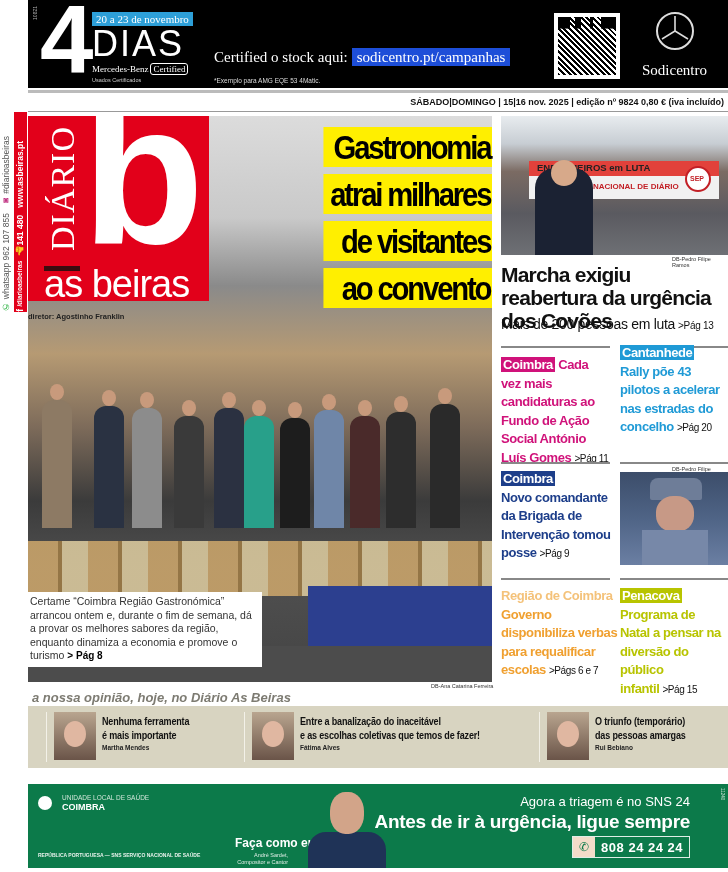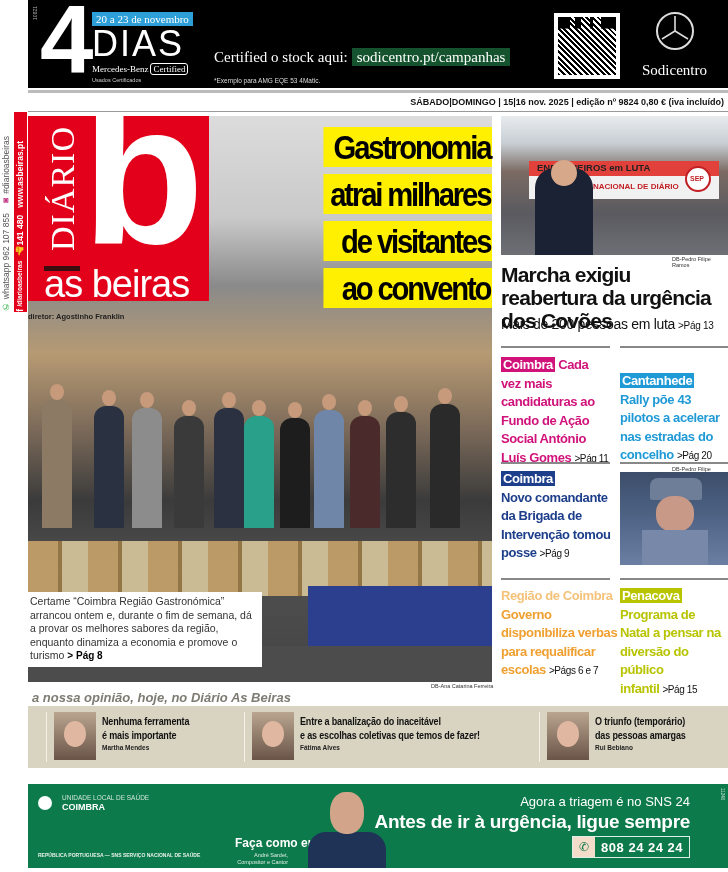--- a/index.html
+++ b/index.html
@@ -10,21 +10,21 @@
   .top-ad { position:absolute; left:28px; top:0; width:700px; height:88px; background:#000; color:#fff; }
   .top-ad .code { position:absolute; left:4px; top:6px; font-size:5px; color:#aaa; writing-mode:vertical-rl; transform:rotate(180deg); }
   .top-ad .big4 { position:absolute; left:12px; top:-8px; font-size:96px; font-weight:bold; line-height:96px; font-family:"Liberation Sans", sans-serif; letter-spacing:-4px; }
   .top-ad .dates { position:absolute; left:64px; top:12px; background:#2d9fd8; color:#fff; font-family:"Liberation Serif", serif; font-size:11px; padding:1px 4px; }
   .top-ad .dias { position:absolute; left:64px; top:26px; font-size:36px; line-height:36px; letter-spacing:2px; }
   .top-ad .mb { position:absolute; left:64px; top:64px; font-family:"Liberation Serif", serif; font-size:9px; }
   .top-ad .mb .cert { border:1px solid #fff; border-radius:3px; padding:0 2px; margin-left:2px; }
   .top-ad .used { position:absolute; left:64px; top:77px; font-size:5.5px; color:#ccc; }
   .top-ad .line1 { position:absolute; left:186px; top:22px; font-family:"Liberation Serif", serif; font-size:15px; }
   .top-ad .line2 { position:absolute; left:186px; top:49px; font-family:"Liberation Serif", serif; font-size:15px; }
-  .top-ad .url { background:#14532d; padding:1px 5px; margin-left:4px; }
+  .top-ad .url { background:#1d4ed8; padding:1px 5px; margin-left:4px; }
   .top-ad .fine { position:absolute; left:186px; top:77px; font-size:6.5px; color:#ddd; }
   .top-ad .qr { position:absolute; left:526px; top:13px; width:66px; height:66px; background:#fff; padding:4px; }
   .top-ad .qr .q { width:100%; height:100%;
      background:
        linear-gradient(90deg,#000 0 20%,transparent 20% 30%,#000 30% 40%,transparent 40% 55%,#000 55% 60%,transparent 60% 75%,#000 75% 100%) 0 0/100% 20% no-repeat,
        repeating-linear-gradient(45deg,#000 0 2px,#fff 2px 4px); }
   .top-ad .star { position:absolute; left:628px; top:12px; width:38px; height:38px; border:2px solid #ddd; border-radius:50%; }
   .top-ad .star svg { position:absolute; left:0; top:0; }
   .top-ad .sodi { position:absolute; left:614px; top:62px; font-family:"Liberation Serif", serif; font-size:15px; }
 
@@ -253,21 +253,21 @@
 <div class="marcha-sub"><span>Mais de 200 pessoas em luta</span><span class="pg">&gt;Pág 13</span></div>
 
 <div class="rule" style="left:501px;top:346px;width:109px;"></div>
 <div class="rule" style="left:620px;top:346px;width:108px;"></div>
 
 <div class="brief" style="left:501px;top:356px;width:110px;color:#d0127a;">
   <span class="tag" style="background:#d0127a;">Coimbra</span>
   <span>Cada vez mais candidaturas ao Fundo de Ação Social António Luís Gomes</span><span class="pg">&gt;Pág 11</span>
 </div>
 
-<div class="brief" style="left:620px;top:372px;width:108px;color:#1f9ad6;">
+<div class="brief" style="left:620px;top:344px;width:108px;color:#1f9ad6;">
   <span class="tag" style="background:#1f9ad6;">Cantanhede</span><br>
   <span>Rally põe 43 pilotos a acelerar nas estradas do concelho</span><span class="pg">&gt;Pág 20</span>
 </div>
 
 <div class="rule" style="left:501px;top:462px;width:109px;"></div>
 <div class="rule" style="left:620px;top:462px;width:108px;"></div>
 
 <div class="brief" style="left:501px;top:470px;width:118px;color:#1d3e8a;">
   <span class="tag" style="background:#1d3e8a;">Coimbra</span><br>
   <span>Novo comandante da Brigada de Intervenção tomou posse</span><span class="pg">&gt;Pág 9</span>

